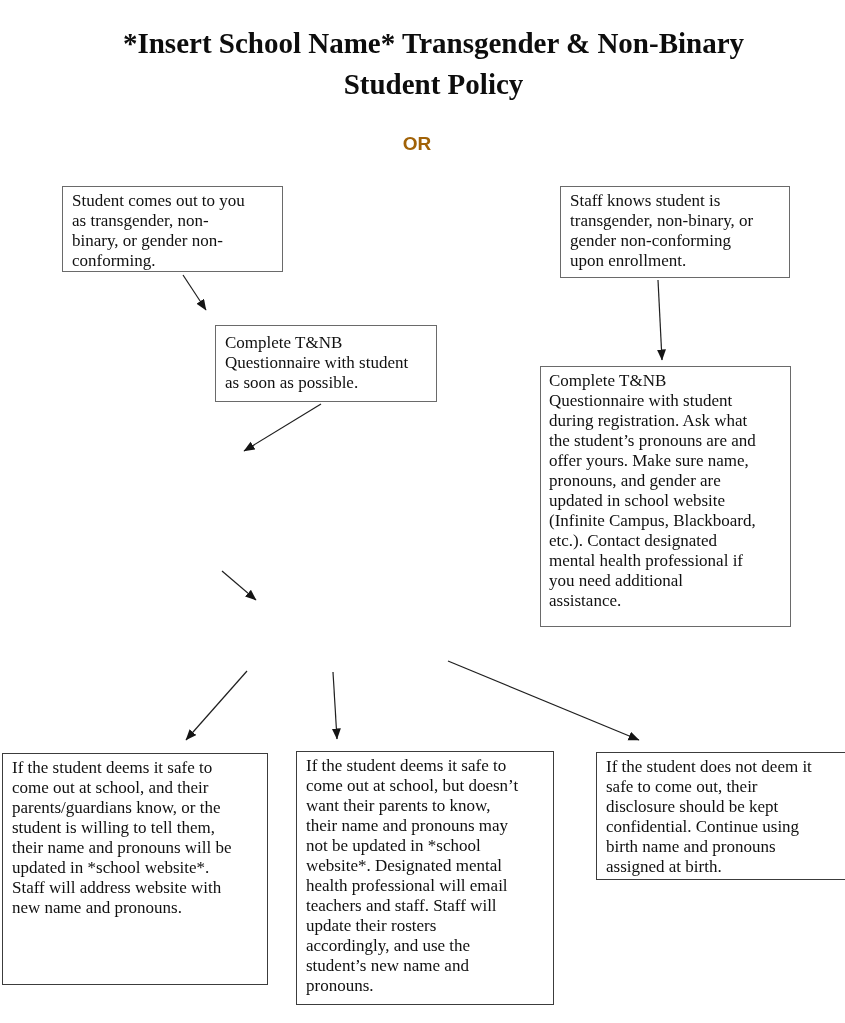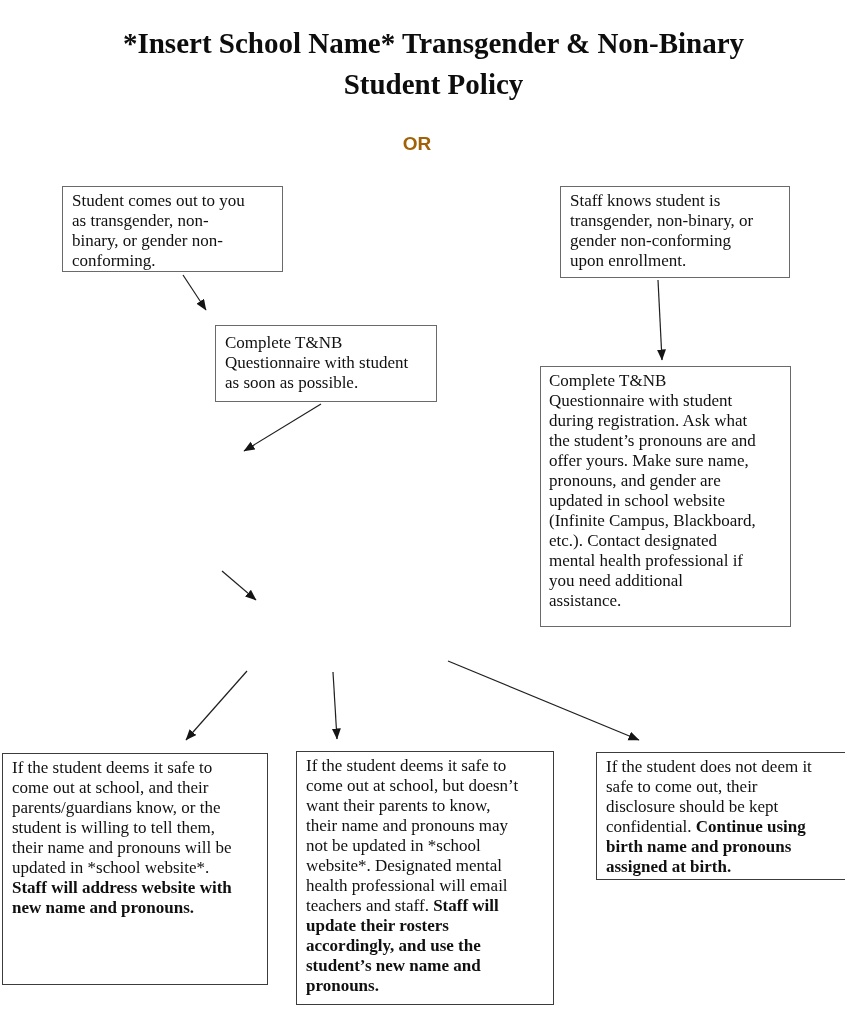--- a/index.html
+++ b/index.html
@@ -15,21 +15,21 @@
   .or{
     position:absolute;top:133px;left:357px;width:120px;text-align:center;
     font-family:"Liberation Sans", sans-serif;font-weight:bold;font-size:19px;color:#a16207;
   }
   .fbox{
     position:absolute;box-sizing:border-box;background:#fff;
     border:1px solid #6a6a6a;
     font-size:17px;line-height:20px;white-space:pre-line;
     padding:4px 20px 2px 9px;color:#101010;
   }
-  .fbox b{font-weight:bold;}
+  .fbox b{font-weight:normal;}
   .dark{border-color:#3c3c3c;}
   
   #b-student-comes-out      {left:62px;  top:186px; width:221px; height:86px;}
   #b-staff-knows            {left:560px; top:186px; width:230px; height:92px;}
   #b-questionnaire-asap     {left:215px; top:325px; width:222px; height:77px; padding-top:7px;}
   #b-email-social-worker    {left:25px;  top:418px; width:197px; height:192px;}
   #b-questionnaire-reg      {left:540px; top:366px; width:251px; height:261px; padding-left:8px;padding-right:2px;}
   #b-mhp-meets              {left:258px; top:606px; width:190px; height:64px; box-shadow:2px 2px 0 #9a9a9a;}
   #b-safe-parents-know      {left:2px;   top:753px; width:266px; height:232px;}
   #b-safe-parents-unaware   {left:296px; top:751px; width:258px; height:254px;}

